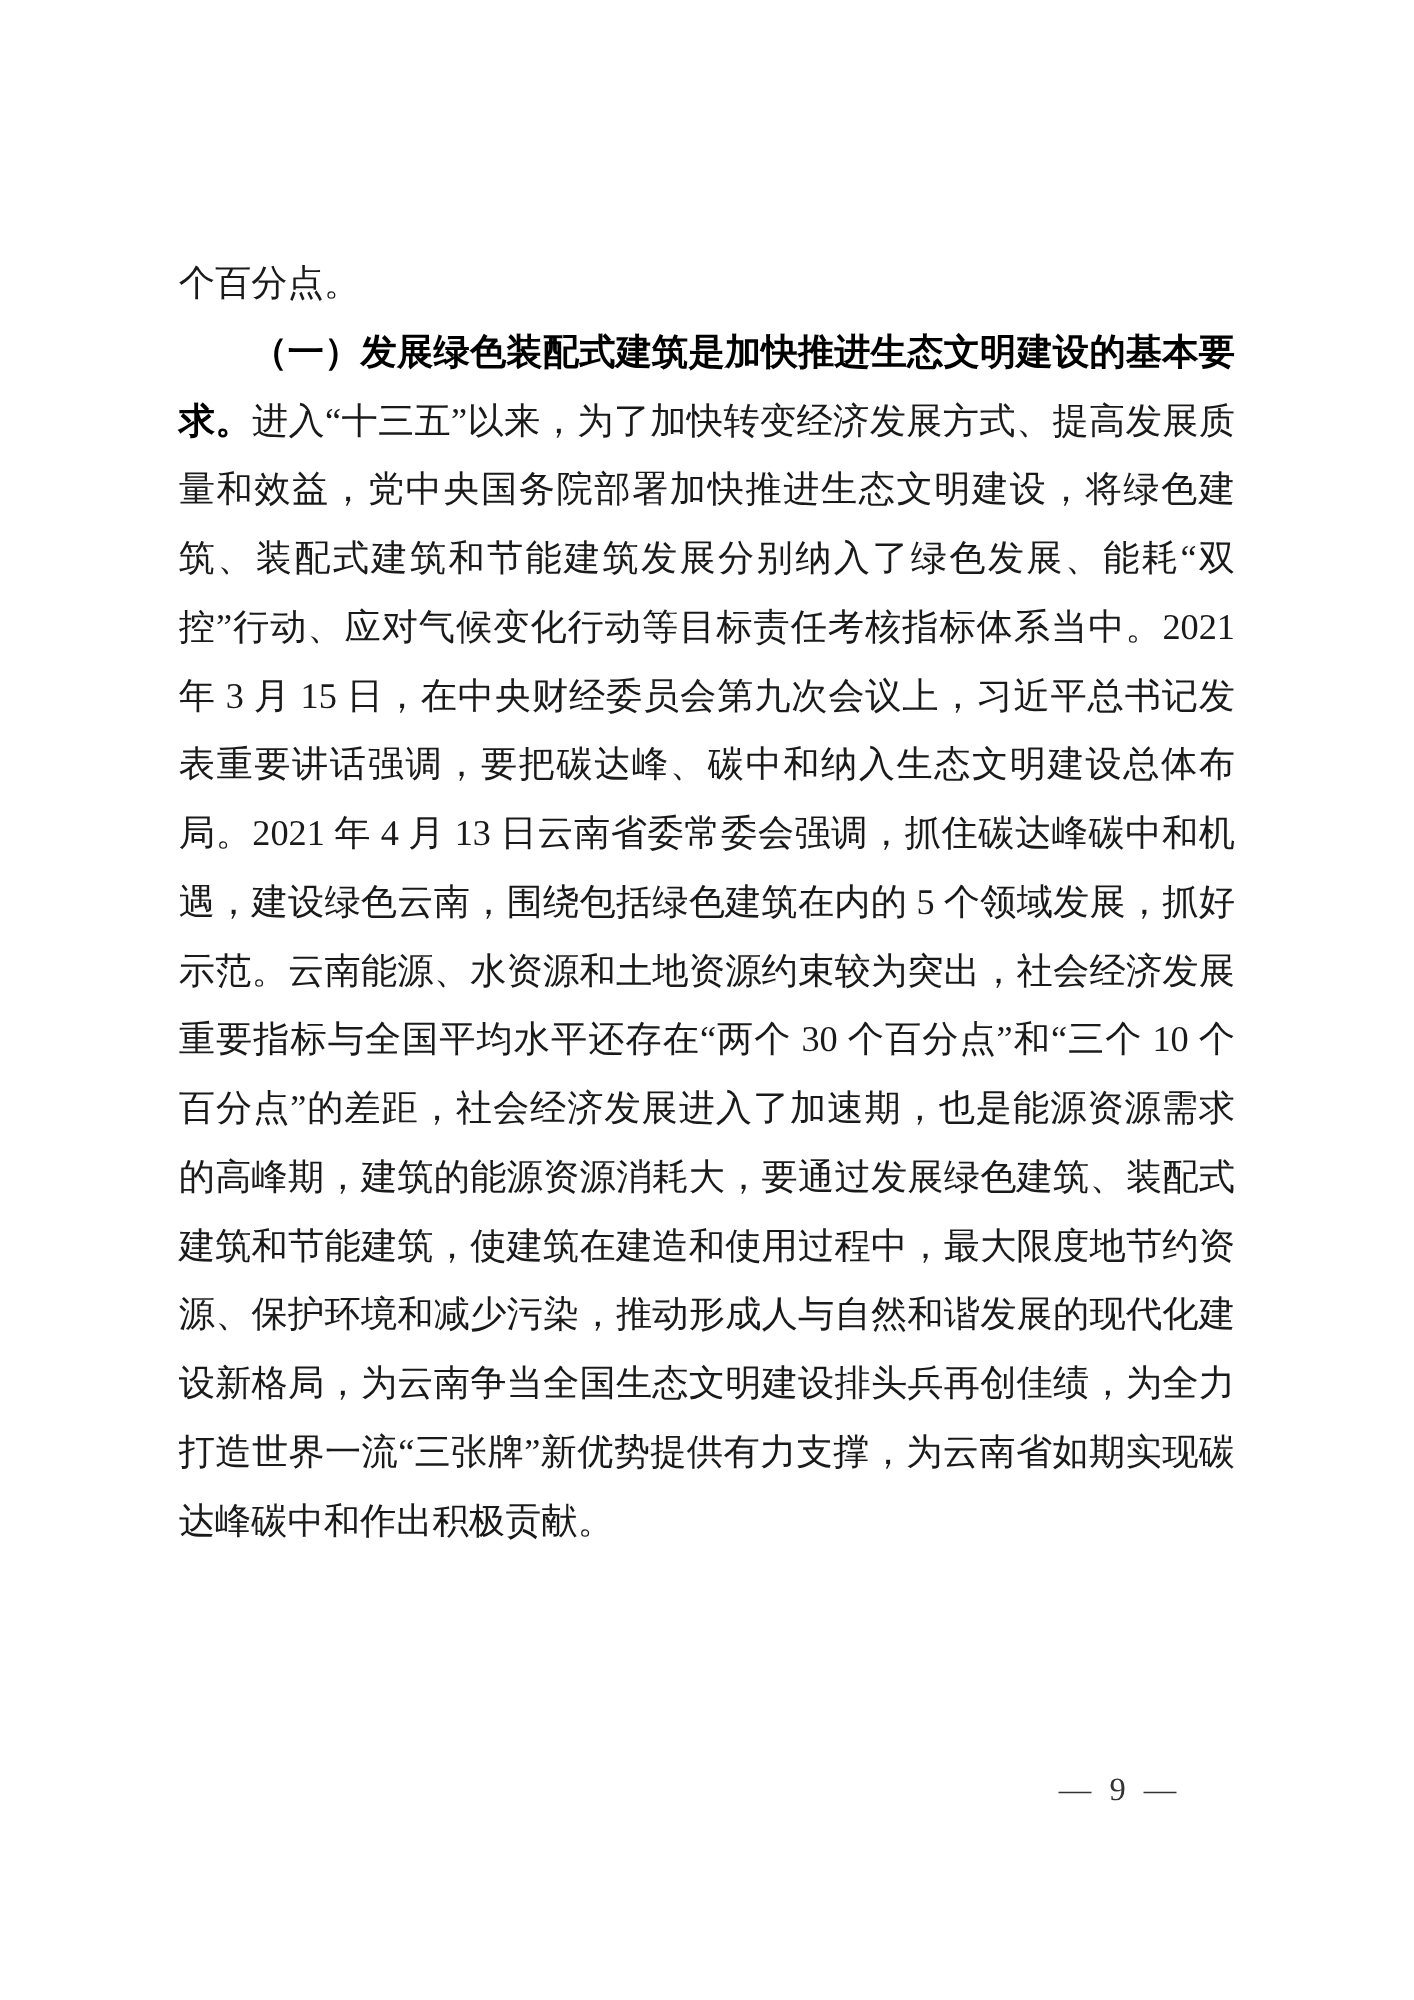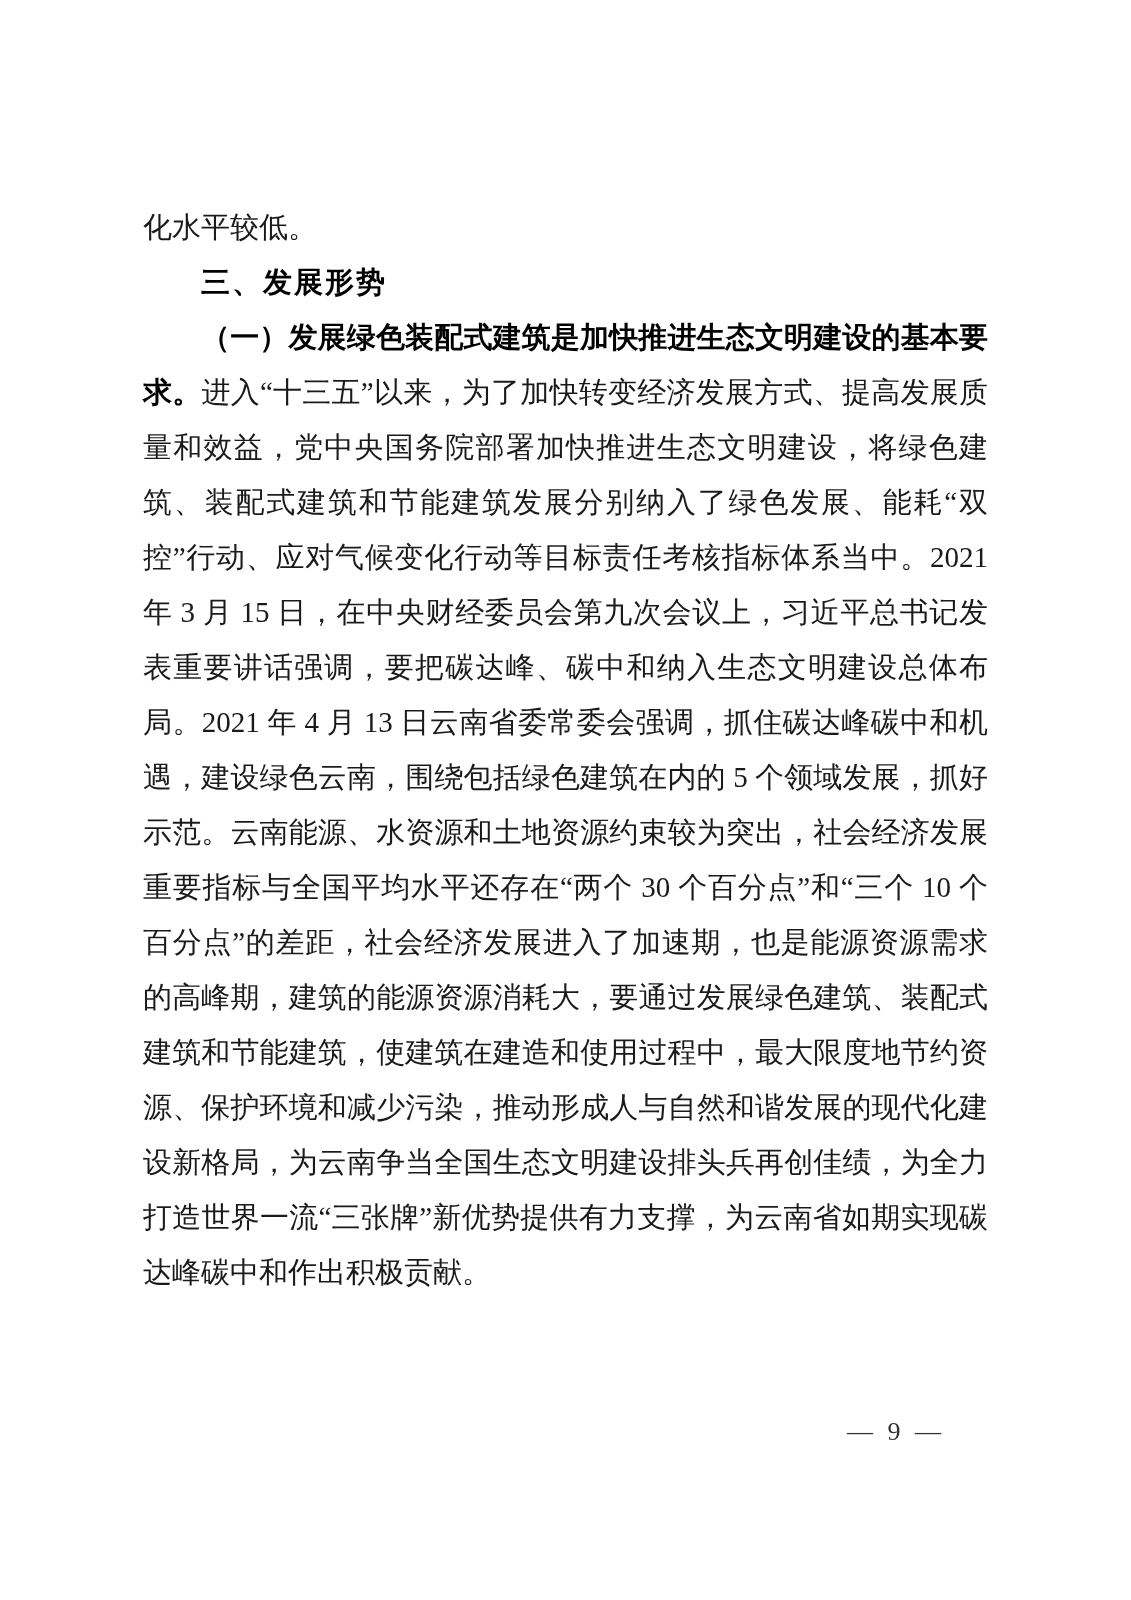--- a/index.html
+++ b/index.html
@@ -59,22 +59,21 @@
     color: #333333;
     letter-spacing: 4px;
     font-family: "Liberation Serif", "DejaVu Serif", serif;
   }
 </style>
 </head>
 <body>
 
 <div class="page">
 
-  <p class="line cont">化水平较低。</p>
+  <p class="line cont">个百分点。</p>
 
-  <h2 class="heading">三、发展形势</h2>
 
   <p class="line para"><span class="lead">（一）发展绿色装配式建筑是加快推进生态文明建设的基本要求。</span><span>进入“十三五”以来，为了加快转变经济发展方式、提高发展质量和效益，党中央国务院部署加快推进生态文明建设，将绿色建筑、装配式建筑和节能建筑发展分别纳入了绿色发展、能耗“双控”行动、应对气候变化行动等目标责任考核指标体系当中。2021 年 3 月 15 日，在中央财经委员会第九次会议上，习近平总书记发表重要讲话强调，要把碳达峰、碳中和纳入生态文明建设总体布局。2021 年 4 月 13 日云南省委常委会强调，抓住碳达峰碳中和机遇，建设绿色云南，围绕包括绿色建筑在内的 5 个领域发展，抓好示范。云南能源、水资源和土地资源约束较为突出，社会经济发展重要指标与全国平均水平还存在“两个 30 个百分点”和“三个 10 个百分点”的差距，社会经济发展进入了加速期，也是能源资源需求的高峰期，建筑的能源资源消耗大，要通过发展绿色建筑、装配式建筑和节能建筑，使建筑在建造和使用过程中，最大限度地节约资源、保护环境和减少污染，推动形成人与自然和谐发展的现代化建设新格局，为云南争当全国生态文明建设排头兵再创佳绩，为全力打造世界一流“三张牌”新优势提供有力支撑，为云南省如期实现碳达峰碳中和作出积极贡献。</span></p>
 
 
 </div>
 
 <div class="page-number">— 9 —</div>
 
 </body></html>

